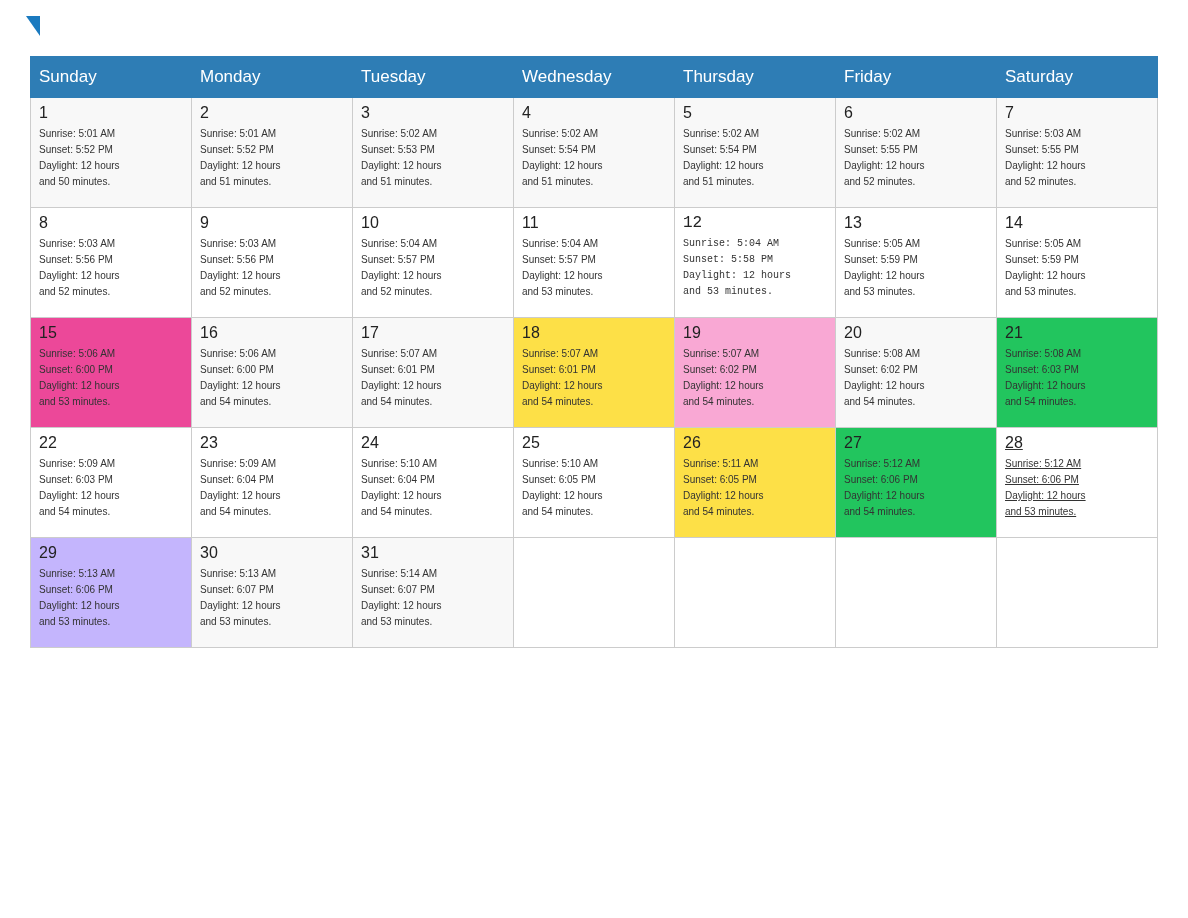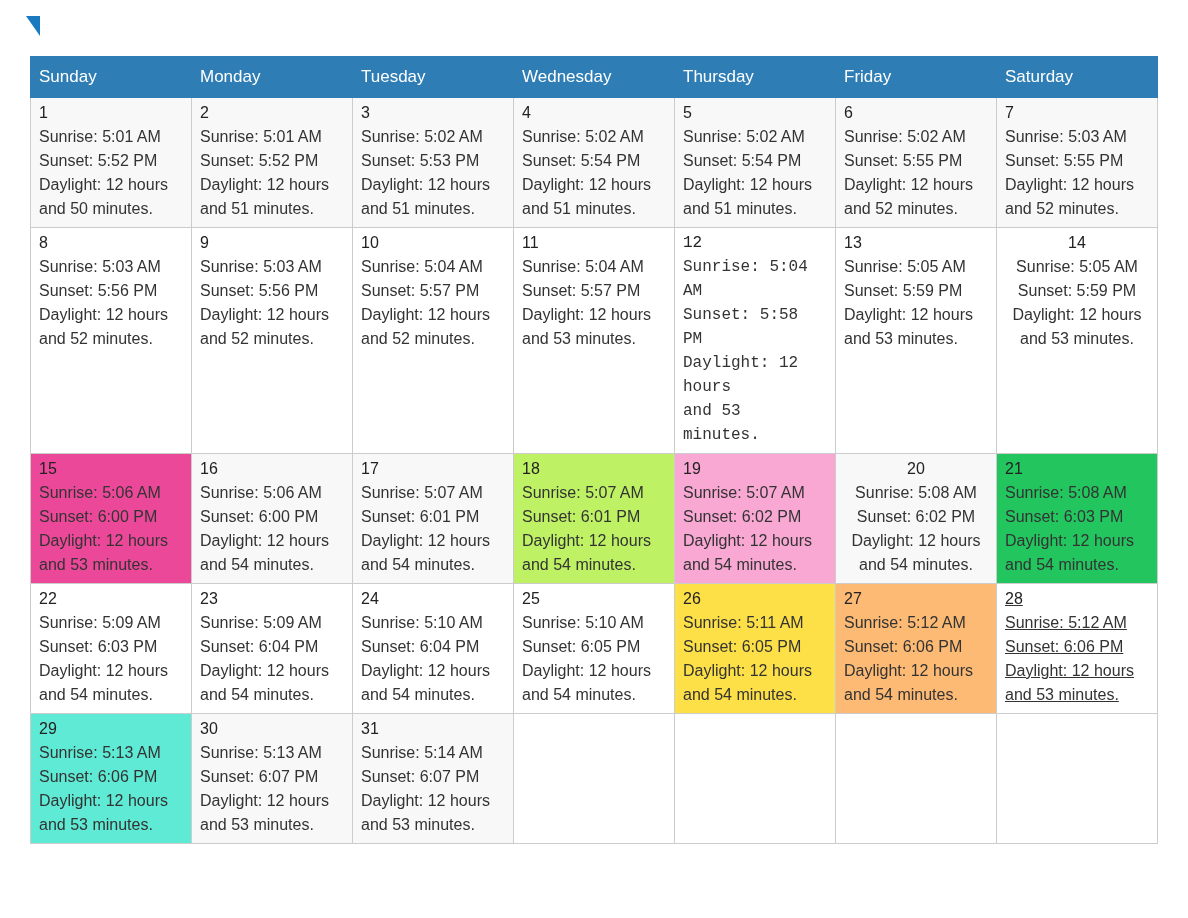--- a/index.html
+++ b/index.html
@@ -80,21 +80,21 @@
       height: 110px;
     }
     tbody tr td .day-number {
       font-size: 16px;
       font-weight: normal;
       color: #222;
       display: block;
       margin-bottom: 3px;
     }
     tbody tr td .day-info {
-      font-size: 16px;
+      font-size: 10px;
       line-height: 1.5;
       color: #333;
     }
     tbody tr:nth-child(odd) td {
       background-color: #f8f8f8;
     }
     tbody tr:nth-child(even) td {
       background-color: #ffffff;
     }
     .empty-cell {
@@ -181,47 +181,47 @@
         <span class="day-info">Sunrise: 5:04 AM<br>Sunset: 5:57 PM<br>Daylight: 12 hours<br>and 53 minutes.</span>
       </td>
         <td style="background-color: rgb(255, 255, 255); font-family: Liberation Mono, monospace;">
         <span class="day-number">12</span>
         <span class="day-info">Sunrise: 5:04 AM<br>Sunset: 5:58 PM<br>Daylight: 12 hours<br>and 53 minutes.</span>
       </td>
         <td style="background-color: rgb(255, 255, 255);">
         <span class="day-number">13</span>
         <span class="day-info">Sunrise: 5:05 AM<br>Sunset: 5:59 PM<br>Daylight: 12 hours<br>and 53 minutes.</span>
       </td>
-        <td style="background-color: rgb(255, 255, 255); text-align: center;">
+        <td style="background-color: rgb(255, 255, 255);">
         <span class="day-number">14</span>
         <span class="day-info">Sunrise: 5:05 AM<br>Sunset: 5:59 PM<br>Daylight: 12 hours<br>and 53 minutes.</span>
       </td>
       </tr>
       <tr>
         <td style="background-color: #ec4899;">
         <span class="day-number">15</span>
         <span class="day-info">Sunrise: 5:06 AM<br>Sunset: 6:00 PM<br>Daylight: 12 hours<br>and 53 minutes.</span>
       </td>
         <td style="background-color: rgb(248, 248, 248);">
         <span class="day-number">16</span>
         <span class="day-info">Sunrise: 5:06 AM<br>Sunset: 6:00 PM<br>Daylight: 12 hours<br>and 54 minutes.</span>
       </td>
         <td style="background-color: rgb(248, 248, 248);">
         <span class="day-number">17</span>
         <span class="day-info">Sunrise: 5:07 AM<br>Sunset: 6:01 PM<br>Daylight: 12 hours<br>and 54 minutes.</span>
       </td>
-        <td style="background-color: #bef264;">
+        <td style="background-color: #fde047;">
         <span class="day-number">18</span>
         <span class="day-info">Sunrise: 5:07 AM<br>Sunset: 6:01 PM<br>Daylight: 12 hours<br>and 54 minutes.</span>
       </td>
         <td style="background-color: #f9a8d4;">
         <span class="day-number">19</span>
         <span class="day-info">Sunrise: 5:07 AM<br>Sunset: 6:02 PM<br>Daylight: 12 hours<br>and 54 minutes.</span>
       </td>
-        <td style="background-color: rgb(248, 248, 248); text-align: center;">
+        <td style="background-color: rgb(248, 248, 248);">
         <span class="day-number">20</span>
         <span class="day-info">Sunrise: 5:08 AM<br>Sunset: 6:02 PM<br>Daylight: 12 hours<br>and 54 minutes.</span>
       </td>
         <td style="background-color: #22c55e;">
         <span class="day-number">21</span>
         <span class="day-info">Sunrise: 5:08 AM<br>Sunset: 6:03 PM<br>Daylight: 12 hours<br>and 54 minutes.</span>
       </td>
       </tr>
       <tr>
         <td style="background-color: rgb(255, 255, 255);">
@@ -237,31 +237,31 @@
         <span class="day-info">Sunrise: 5:10 AM<br>Sunset: 6:04 PM<br>Daylight: 12 hours<br>and 54 minutes.</span>
       </td>
         <td style="background-color: rgb(255, 255, 255);">
         <span class="day-number">25</span>
         <span class="day-info">Sunrise: 5:10 AM<br>Sunset: 6:05 PM<br>Daylight: 12 hours<br>and 54 minutes.</span>
       </td>
         <td style="background-color: #fde047;">
         <span class="day-number">26</span>
         <span class="day-info">Sunrise: 5:11 AM<br>Sunset: 6:05 PM<br>Daylight: 12 hours<br>and 54 minutes.</span>
       </td>
-        <td style="background-color: #fdba74;">
+        <td style="background-color: #22c55e;">
         <span class="day-number">27</span>
         <span class="day-info">Sunrise: 5:12 AM<br>Sunset: 6:06 PM<br>Daylight: 12 hours<br>and 54 minutes.</span>
       </td>
         <td style="background-color: rgb(255, 255, 255); text-decoration: underline;">
         <span class="day-number">28</span>
         <span class="day-info">Sunrise: 5:12 AM<br>Sunset: 6:06 PM<br>Daylight: 12 hours<br>and 53 minutes.</span>
       </td>
       </tr>
       <tr>
-        <td style="background-color: #5eead4;">
+        <td style="background-color: #c4b5fd;">
         <span class="day-number">29</span>
         <span class="day-info">Sunrise: 5:13 AM<br>Sunset: 6:06 PM<br>Daylight: 12 hours<br>and 53 minutes.</span>
       </td>
         <td style="background-color: rgb(248, 248, 248);">
         <span class="day-number">30</span>
         <span class="day-info">Sunrise: 5:13 AM<br>Sunset: 6:07 PM<br>Daylight: 12 hours<br>and 53 minutes.</span>
       </td>
         <td style="background-color: rgb(248, 248, 248);">
         <span class="day-number">31</span>
         <span class="day-info">Sunrise: 5:14 AM<br>Sunset: 6:07 PM<br>Daylight: 12 hours<br>and 53 minutes.</span>

